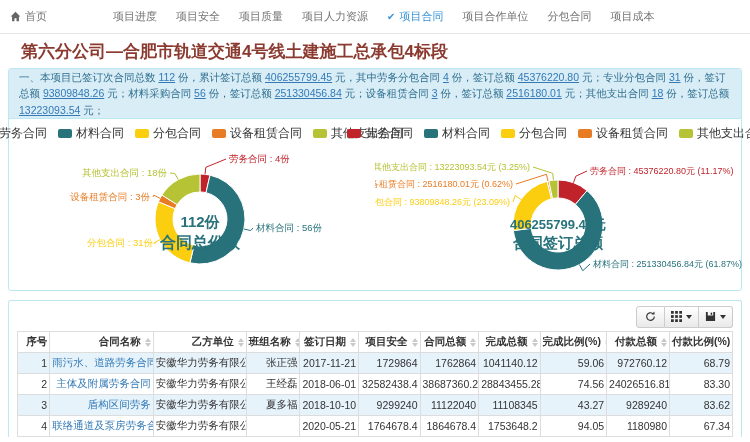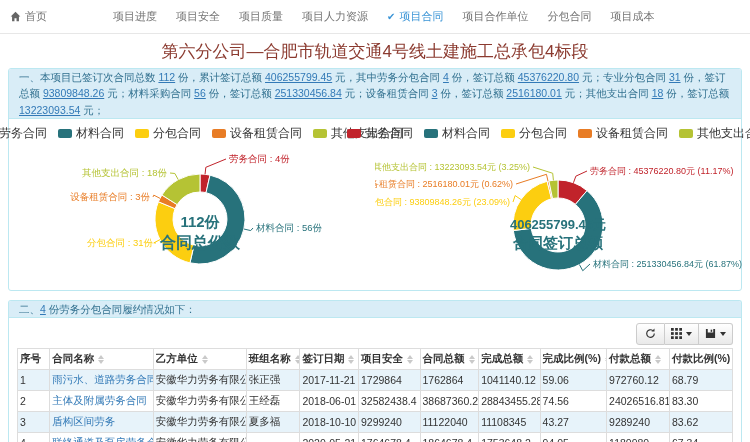--- a/index.html
+++ b/index.html
@@ -8,21 +8,21 @@
 
   
   .navbar { height:34px; display:flex; align-items:center; gap:19px;
             padding:0 10px; border-bottom:1px solid #e7e7e7; font-size:11px; color:#737373; }
   .nav-item { display:flex; align-items:center; gap:4px; cursor:pointer; white-space:nowrap; }
   .nav-item.active { color:#3a94d6; }
   .home-icon svg { display:block; }
   .check-icon { font-size:10px; }
 
   
-  .page-title { font-size:17px; font-weight:normal; color:#8b3a2f; padding:6px 8px 5px;text-align:center; }
+  .page-title { font-size:17px; font-weight:bold; color:#8b3a2f; padding:6px 21px 5px; }
 
   
   .panel { margin:0 8px; border:1px solid #bce8f1; border-radius:3px; background:#fff; }
   .panel-heading { background:#d9edf7; color:#31708f; font-size:10.5px; line-height:1.55;
                    padding:0 10px; border-bottom:1px solid #bce8f1; border-radius:2px 2px 0 0; }
   .panel-heading a, a.lnk { color:#337ab7; text-decoration:underline; cursor:pointer; }
 
   .charts { display:flex; }
   .chart-box { width:50%; }
   .legend { display:flex; justify-content:center; align-items:center; gap:11px;
@@ -38,21 +38,21 @@
   .btn { height:22px; min-width:29px; padding:0 6px; display:flex; align-items:center; justify-content:center;
          gap:4px; background:linear-gradient(#ffffff,#e9e9e9); border:1px solid #ccc; cursor:pointer; }
   .btn + .btn { border-left:none; }
   .btn:first-child { border-radius:3px 0 0 3px; }
   .btn:last-child  { border-radius:0 3px 3px 0; }
   .caret-down { width:0; height:0; border-left:3.5px solid transparent; border-right:3.5px solid transparent;
                 border-top:4px solid #333; display:inline-block; }
 
   
   table { width:100%; border-collapse:collapse; font-size:10.5px; color:#333; table-layout:fixed; }
-  th,td { border:1px solid #ddd; text-align:left; padding:3px 2px; height:20px;
+  th,td { border:1px solid #ddd; text-align:right; padding:3px 2px; height:20px;
           overflow:hidden; white-space:nowrap;margin-top:12px; }
   th { font-weight:bold; background:#fff; cursor:pointer; }
   tbody tr:nth-child(odd) td { background:#e7f3fa; }
   td a { color:#337ab7; text-decoration:none; cursor:pointer; }
   .sorter { display:inline-block; vertical-align:middle; margin-left:4px; }
   .sorter i { display:block; width:0; height:0; border-left:3.5px solid transparent; border-right:3.5px solid transparent; }
   .sorter .up  { border-bottom:4px solid #c9c9c9; margin-bottom:1px; }
   .sorter .dn  { border-top:4px solid #c9c9c9; }
 </style>
 </head>
@@ -184,21 +184,20 @@
           <polyline points="178.40655218991893,38.23505571079015 177.69201586390633,31.271619932468617 158,25" fill="none" stroke="#b5c334" stroke-width="1"></polyline>
           <text x="155" y="28" text-anchor="end" fill="#b5c334" font-size="9">其他支出合同 : 13223093.54元 (3.25%)</text>
           <text x="183" y="87" text-anchor="middle" fill="#27727b" font-size="13" font-weight="bold">406255799.45元</text>
           <text x="183" y="106" text-anchor="middle" fill="#27727b" font-size="15" font-weight="bold">合同签订总额</text>
         </svg>
     </div>
   </div>
 </div>
 
 <div class="panel panel-2">
-  <div class="panel-heading" id="section2-heading"><span>二、</span><a class="lnk">4</a><span> 份劳务分包合同履约情况如下：</span></div>
   <div class="panel-body">
     <div class="toolbar">
       <div class="btn-group">
         <div class="btn">
           <span>
             <svg width="11" height="11" viewBox="0 0 16 16">
                 <path d="M13.5 8a5.5 5.5 0 1 1-2-4.2" fill="none" stroke="#333" stroke-width="1.7"></path>
                 <path d="M13.8 0.8 v4.4 h-4.4 z" fill="#333"></path>
               </svg>
           </span>

